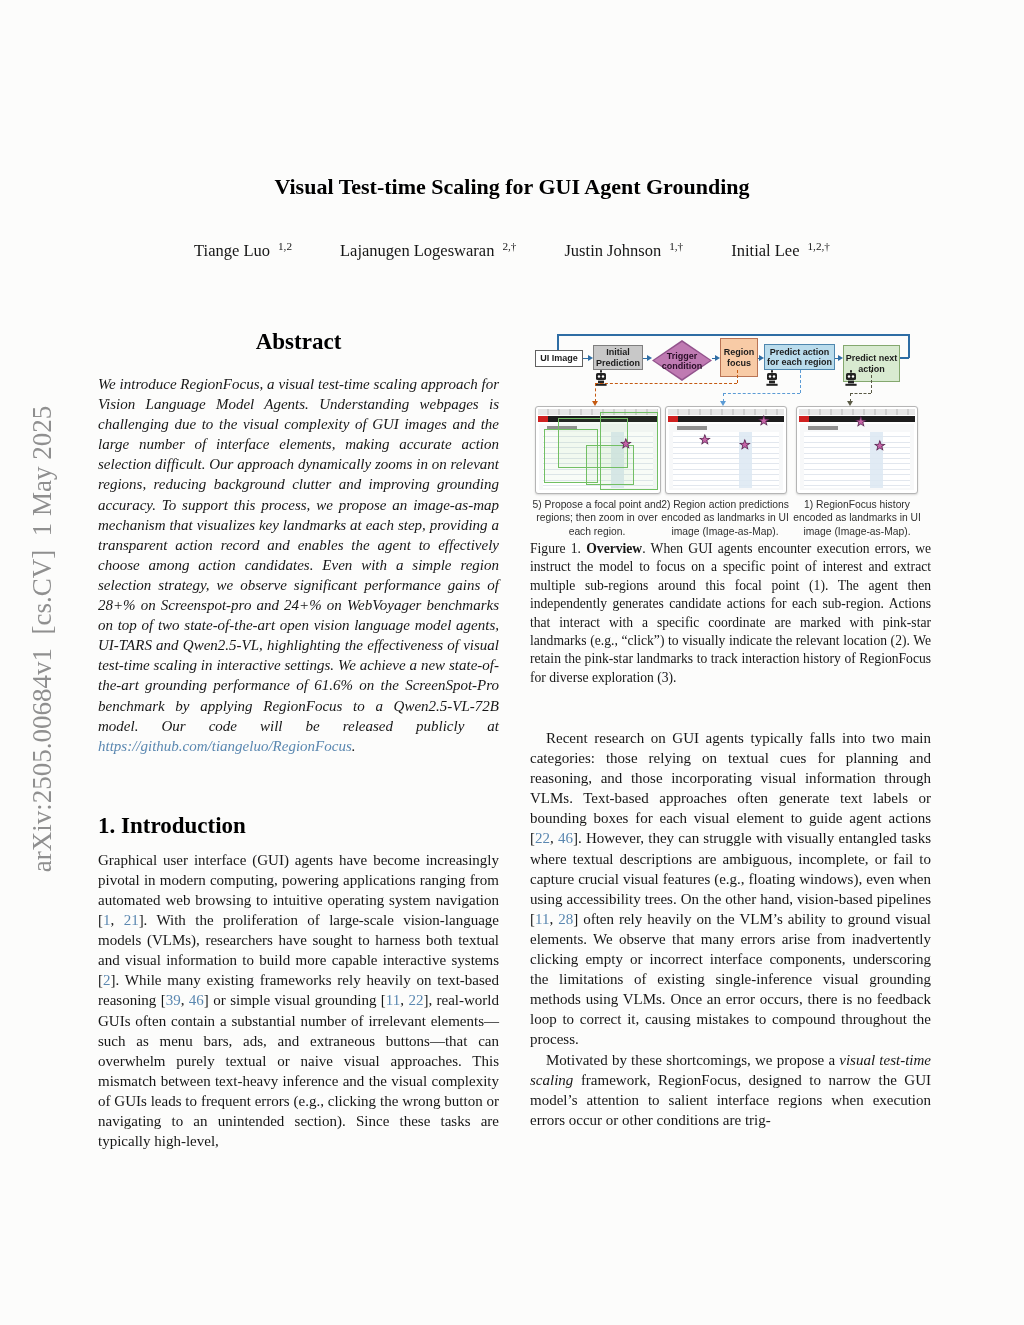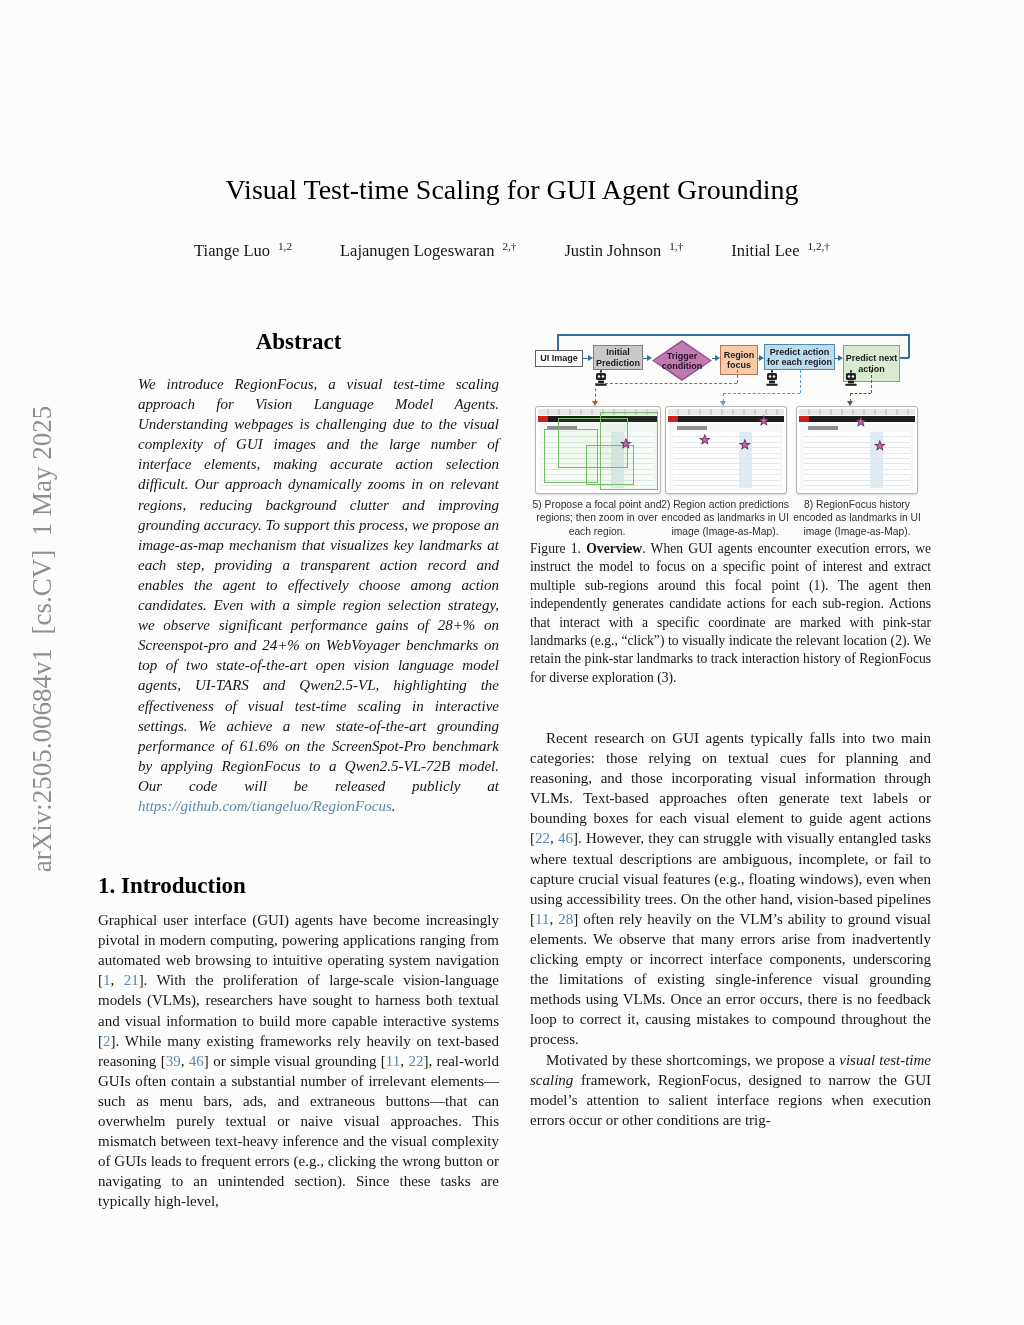--- a/index.html
+++ b/index.html
@@ -19,53 +19,53 @@
   .page{position:relative;width:1024px;height:1325px;background:#fcfcfb;margin:0 auto;
         font-family:"Liberation Serif",serif;color:var(--body-ink);overflow:hidden;}
 
   
   .arxiv{position:absolute;left:-278px;top:617px;width:640px;height:44px;
          transform:rotate(-90deg);display:flex;align-items:center;justify-content:center;
          font-size:27px;color:var(--arxiv-gray);white-space:pre;}
 
   
   .title{position:absolute;left:0;top:174px;width:1024px;text-align:center;
-         font-size:28px;font-weight:normal;color:#000;}
+         font-size:22px;font-weight:bold;color:#000;}
   .authors{position:absolute;left:0;top:241px;width:1024px;display:flex;justify-content:center;
            gap:48px;font-size:16.5px;}
   .affils{position:absolute;left:0;top:267px;width:1024px;display:flex;justify-content:center;
           gap:42px;font-size:16.5px;}
   sup{font-size:0.68em;line-height:0;vertical-align:super;margin-left:8px;}
 
   
   .col{position:absolute;top:330px;width:401px;font-size:15px;line-height:20.1px;
        text-align:justify;hyphens:auto;-webkit-hyphens:auto;}
   .col-left{left:98px;}
   .col-right{left:530px;}
   .h2{font-size:23px;font-weight:bold;line-height:20px;text-align:left;color:#000;}
   .abstract-h{text-align:center;margin:2px 0 22px 0;}
-  .abstract-p{font-style:italic;margin-left:40px;}
+  .abstract-p{font-style:italic;}
   .intro-h{margin:60px 0 14px 0;}
   .indent{text-indent:16px;}
   .cite{color:var(--citation-blue);}
   .link{color:var(--link-blue);}
   .b{font-weight:bold;}
   .it{font-style:italic;}
   p{margin:0;}
 
   
   .figure{position:relative;width:401px;height:398px;text-align:left;}
   .flowchart{position:absolute;left:0;top:0;width:401px;height:76px;
              font-family:"Liberation Sans",sans-serif;}
   .node{position:absolute;display:flex;align-items:center;justify-content:center;
         text-align:center;font-size:9px;line-height:10.5px;color:#1c1c1c;font-weight:600;
         border:1.4px solid var(--node-border-gray);box-sizing:border-box;padding:1px;}
   .n-ui{left:5px;top:20px;width:48px;height:17px;background:var(--node-white);border-color:#606060;}
   .n-init{left:63px;top:15px;width:50px;height:25px;background:var(--node-gray);}
-  .n-region{left:190px;top:15px;width:38px;height:30px;background:var(--region-fill);border-color:var(--region-border);}
+  .n-region{left:190px;top:8px;width:38px;height:39px;background:var(--region-fill);border-color:var(--region-border);}
   .n-action{left:234px;top:14px;width:71px;height:26px;background:var(--action-fill);border-color:var(--action-border);}
   .n-next{left:313px;top:15px;width:57px;height:37px;background:var(--next-fill);border-color:var(--next-border);}
   .diamond{position:absolute;left:122px;top:10px;width:60px;height:41px;}
   .diamond .shape{position:absolute;inset:0;background:var(--diamond-border);
         clip-path:polygon(50% 0,100% 50%,50% 100%,0 50%);}
   .diamond .shape-in{position:absolute;inset:2px;background:var(--diamond-fill);
         clip-path:polygon(50% 0,100% 50%,50% 100%,0 50%);}
   .diamond .lbl{position:absolute;inset:0;display:flex;align-items:center;justify-content:center;
         text-align:center;font-size:9px;line-height:10px;font-weight:600;color:#2a0f28;}
   .seg{position:absolute;background:var(--flow-arrow);}
@@ -249,21 +249,21 @@
           <div class="p-sheet"></div>
           <div class="p-hl" style="left:70px;"></div>
         </div>
         <span class="star" style="left:58px;top:8px;">★</span>
         <span class="star" style="left:77px;top:32px;">★</span>
       </div>
 
       <div class="panel-captions">
         <div class="pcap pcap1">5) Propose a focal point and regions; then zoom in over each region.</div>
         <div class="pcap pcap2">2) Region action predictions encoded as landmarks in UI image (Image-as-Map).</div>
-        <div class="pcap pcap3">8) RegionFocus history encoded as landmarks in UI image (Image-as-Map).</div>
+        <div class="pcap pcap3">1) RegionFocus history encoded as landmarks in UI image (Image-as-Map).</div>
       </div>
 
       <div class="fig-caption"><span>Figure 1. </span><span class="b">Overview</span><span>.  When GUI agents encounter execution errors, we instruct the model to focus on a specific point of interest and extract multiple sub-regions around this focal point (1).  The agent then independently generates candidate actions for each sub-region.  Actions that interact with a specific coordinate are marked with pink-star landmarks (e.g., “click”) to visually indicate the relevant location (2).  We retain the pink-star landmarks to track interaction history of RegionFocus for diverse exploration (3).</span></div>
     </div>
 
     <p class="indent"><span>Recent research on GUI agents typically falls into two main categories: those relying on textual cues for planning and reasoning, and those incorporating visual information through VLMs.  Text-based approaches often generate text labels or bounding boxes for each visual element to guide agent actions [</span><span class="cite">22</span><span>, </span><span class="cite">46</span><span>].  However, they can struggle with visually entangled tasks where textual descriptions are ambiguous, incomplete, or fail to capture crucial visual features (e.g., floating windows), even when using accessibility trees.  On the other hand, vision-based pipelines [</span><span class="cite">11</span><span>, </span><span class="cite">28</span><span>] often rely heavily on the VLM’s ability to ground visual elements.  We observe that many errors arise from inadvertently clicking empty or incorrect interface components, underscoring the limitations of existing single-inference visual grounding methods using VLMs.  Once an error occurs, there is no feedback loop to correct it, causing mistakes to compound throughout the process.</span></p>
     <p class="indent"><span>Motivated by these shortcomings, we propose a </span><span class="it">visual test-time scaling</span><span> framework, RegionFocus, designed to narrow the GUI model’s attention to salient interface regions when execution errors occur or other conditions are trig-</span></p>
   </div>
 
 </div>

